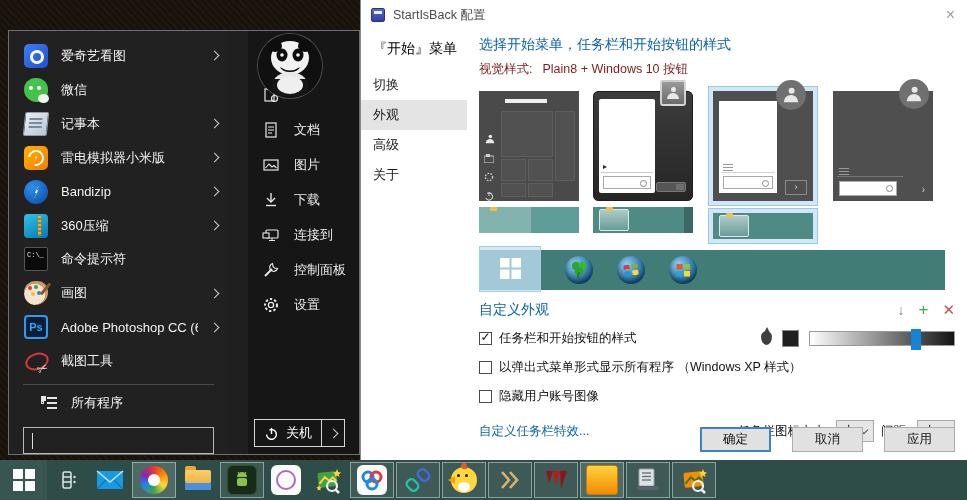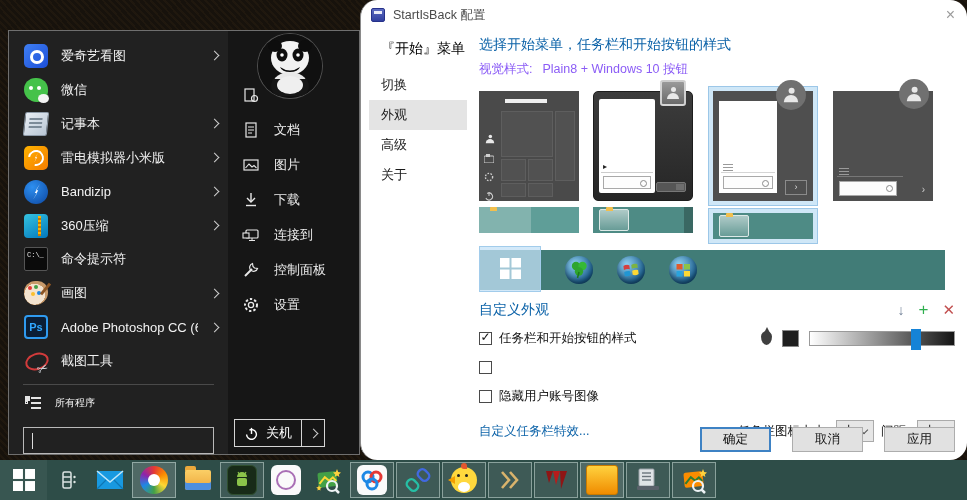--- a/index.html
+++ b/index.html
@@ -4,30 +4,30 @@
 <style>
   * { margin:0; padding:0; box-sizing:border-box; }
   body { font-family:"Liberation Sans", sans-serif; background:#000; }
   .screen { position:relative; width:967px; height:500px; overflow:hidden;
     background:#17120c;
     background-image:repeating-linear-gradient(47deg, rgba(70,50,25,.18) 0 2px, transparent 2px 5px);
   }
 
   
   .start-menu { position:absolute; left:8px; top:30px; width:352px; height:425px;
-    display:flex; border:1px solid #6f6f6f; background:#1f1f1f; z-index:5; }
+    display:flex; border:1px solid #6f6f6f; background:#1f1f1f; z-index:5;gap:20px; }
   .sm-left { width:219px; background:#212121; padding-top:8px; display:flex; flex-direction:column; }
   .sm-row { height:34px; display:flex; align-items:center; gap:13px; padding:0 10px 0 15px;
     color:#f2f2f2; font-size:13px; cursor:default; }
   .sm-label { white-space:nowrap; overflow:hidden; }
   .chev { margin-left:auto; width:7px; height:7px; border-top:1.5px solid #cfcfcf; border-right:1.5px solid #cfcfcf;
     transform:rotate(45deg); flex:none; }
   .icon24 { width:24px; height:24px; flex:none; position:relative; }
   .sm-divider { border-top:1px solid #4a4a4a; margin:6px 14px 2px 14px; }
-  .sm-allprog { height:32px; display:flex; align-items:center; gap:14px; padding-left:16px; color:#f2f2f2; font-size:10px; }
+  .sm-allprog { height:32px; display:flex; align-items:center; gap:14px; padding-left:32px; color:#f2f2f2; font-size:13px; }
   .sm-search { margin:8px 14px 0 14px; height:27px; border:1px solid #b9b9b9; display:flex; align-items:center; padding:0 8px; }
   .sm-search input { flex:1; background:transparent; border:none; outline:none; color:#fff; font-size:13px;
     caret-color:#fff; font-family:"Liberation Sans",sans-serif; border-left:1px solid #dcdcdc; height:16px; }
   .sm-right { width:131px; background:#161616; padding-top:46px; display:flex; flex-direction:column; position:relative; }
   .pl-row { height:35px; display:flex; align-items:center; gap:13px; padding-left:13px; color:#ececec; font-size:13px; }
   .pl-ic { width:20px; height:20px; flex:none; display:flex; align-items:center; justify-content:center; }
   .shutdown-row { margin:auto 6px 7px 6px; display:flex; height:28px; }
   .sd-btn { border:1px solid #d5d5d5; display:flex; align-items:center; gap:7px; padding:0 9px; color:#fff; font-size:13px; }
   .sd-arrow { border:1px solid #d5d5d5; border-left:none; width:23px; display:flex; align-items:center; justify-content:center; }
   .avatar { position:absolute; left:249px; top:3px; width:64px; height:64px; border-radius:50%; overflow:hidden;
@@ -57,34 +57,34 @@
   .ic-snip { background:transparent; }
   .ic-snip::before { content:''; position:absolute; left:1px; top:4px; width:20px; height:13px; border:2px solid #d23b3b; border-radius:50%; transform:rotate(-18deg); }
   .ic-snip::after { content:'✂'; position:absolute; right:0px; bottom:-3px; color:#cfd4d9; font-size:13px; transform:rotate(-25deg); }
   .allprog-ic { width:16px; height:14px; position:relative; }
   .allprog-ic::before { content:''; position:absolute; left:6px; top:1px; width:10px; height:2px; background:#e5e5e5; box-shadow:0 5px 0 #e5e5e5, 0 10px 0 #e5e5e5; }
   .allprog-ic::after { content:''; position:absolute; left:0; top:0; width:3px; height:3px; border:1px solid #e5e5e5; box-shadow:0 5px 0 #0000, 0 5px 0 0 #e5e5e5 inset; background:transparent; }
   .allprog-dots { position:absolute; left:0; top:5px; width:3px; height:3px; border:1px solid #e5e5e5; }
 
   
   .dialog { position:absolute; left:360px; top:0; width:607px; height:460px; background:#fff;
-    border-left:1px solid #8a8a8a; z-index:4; color:#111;border-radius:17px; }
+    border-left:1px solid #8a8a8a; z-index:4; color:#111; }
   .titlebar { height:30px; display:flex; align-items:center; gap:8px; padding:0 12px 0 10px; }
   .tb-icon { width:14px; height:14px; background:linear-gradient(#5c6bc0,#303f9f); border:1px solid #26318a; border-radius:2px; position:relative; }
   .tb-icon::before { content:''; position:absolute; left:2px; top:2px; right:2px; height:3px; background:#e8eaf6; }
   .tb-title { font-size:12.5px; color:#4a4a4a; }
   .tb-close { margin-left:auto; color:#9b9b9b; font-size:16px; line-height:1; cursor:default; }
   .dlg-body { display:flex; height:396px; }
-  .dlg-side { width:106px; padding-top:6px; flex:none;padding-left:8px; }
+  .dlg-side { width:106px; padding-top:6px; flex:none; }
   .side-header { font-size:14px; color:#000; padding:4px 0 12px 12px; white-space:nowrap; }
   .side-item { height:30px; line-height:30px; padding-left:12px; font-size:13px; color:#1a1a1a; cursor:default; }
   .side-item.sel { background:#e4e4e4; }
   .dlg-main { flex:1; padding:4px 12px 0 12px; position:relative; }
   .dlg-h1 { color:#0b62a8; font-size:14px; margin:2px 0 7px 0; }
-  .vs-row { font-size:12.5px; color:#8b5cf6; display:flex; gap:10px; }
+  .vs-row { font-size:12.5px; color:#7f1d1d; display:flex; gap:10px; }
   .previews { display:flex; gap:14px; margin-top:13px; align-items:flex-start; }
   .pv-col { display:flex; flex-direction:column; gap:6px; }
   .thumb { width:100px; height:110px; position:relative; }
   .chk { background-image:
       linear-gradient(45deg, rgba(255,255,255,.05) 25%, transparent 25%, transparent 75%, rgba(255,255,255,.05) 75%),
       linear-gradient(45deg, rgba(255,255,255,.05) 25%, transparent 25%, transparent 75%, rgba(255,255,255,.05) 75%);
     background-size:8px 8px; background-position:0 0,4px 4px; }
   .hl { position:relative; }
   .hl::before { content:''; position:absolute; inset:-5px; background:#cfe7f7; border:1px solid #9cc7e8; }
   .hl > * { position:relative; }
@@ -499,20 +499,21 @@
           <span class="slider-group">
             <span class="drop"></span>
             <span class="swatch" style="background:#1f1f1f;"></span>
             <span class="slider" style="background:linear-gradient(to right,#ffffff,#141414);">
               <span class="handle" style="left:70%;"></span>
             </span>
           </span>
         </div>
         <div class="cb-row">
           <span class="cb"></span>
+          <span>以弹出式菜单形式显示所有程序 （Windows XP 样式）</span>
         </div>
         <div class="cb-row">
           <span class="cb"></span>
           <span>隐藏用户账号图像</span>
         </div>
 
         <div class="bottom-row">
           <span class="link">自定义任务栏特效...</span>
           <span class="size-ctrls">
             <span>任务栏图标大小:</span>

